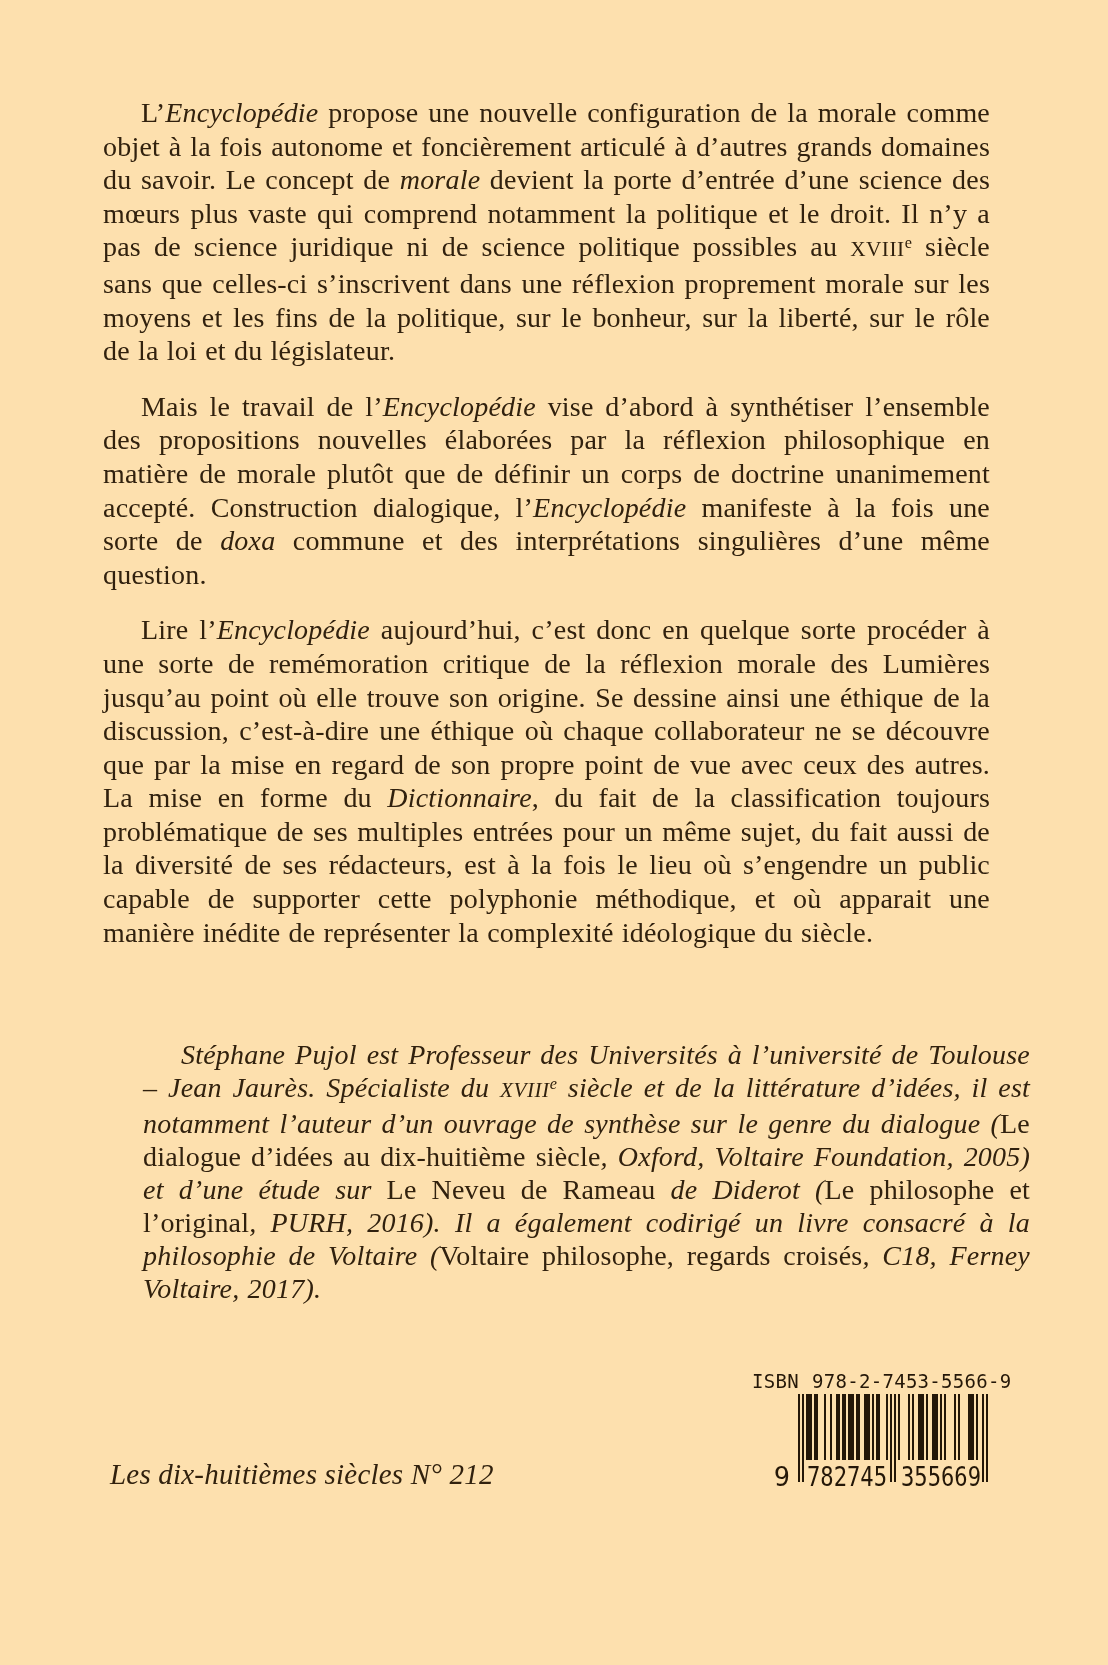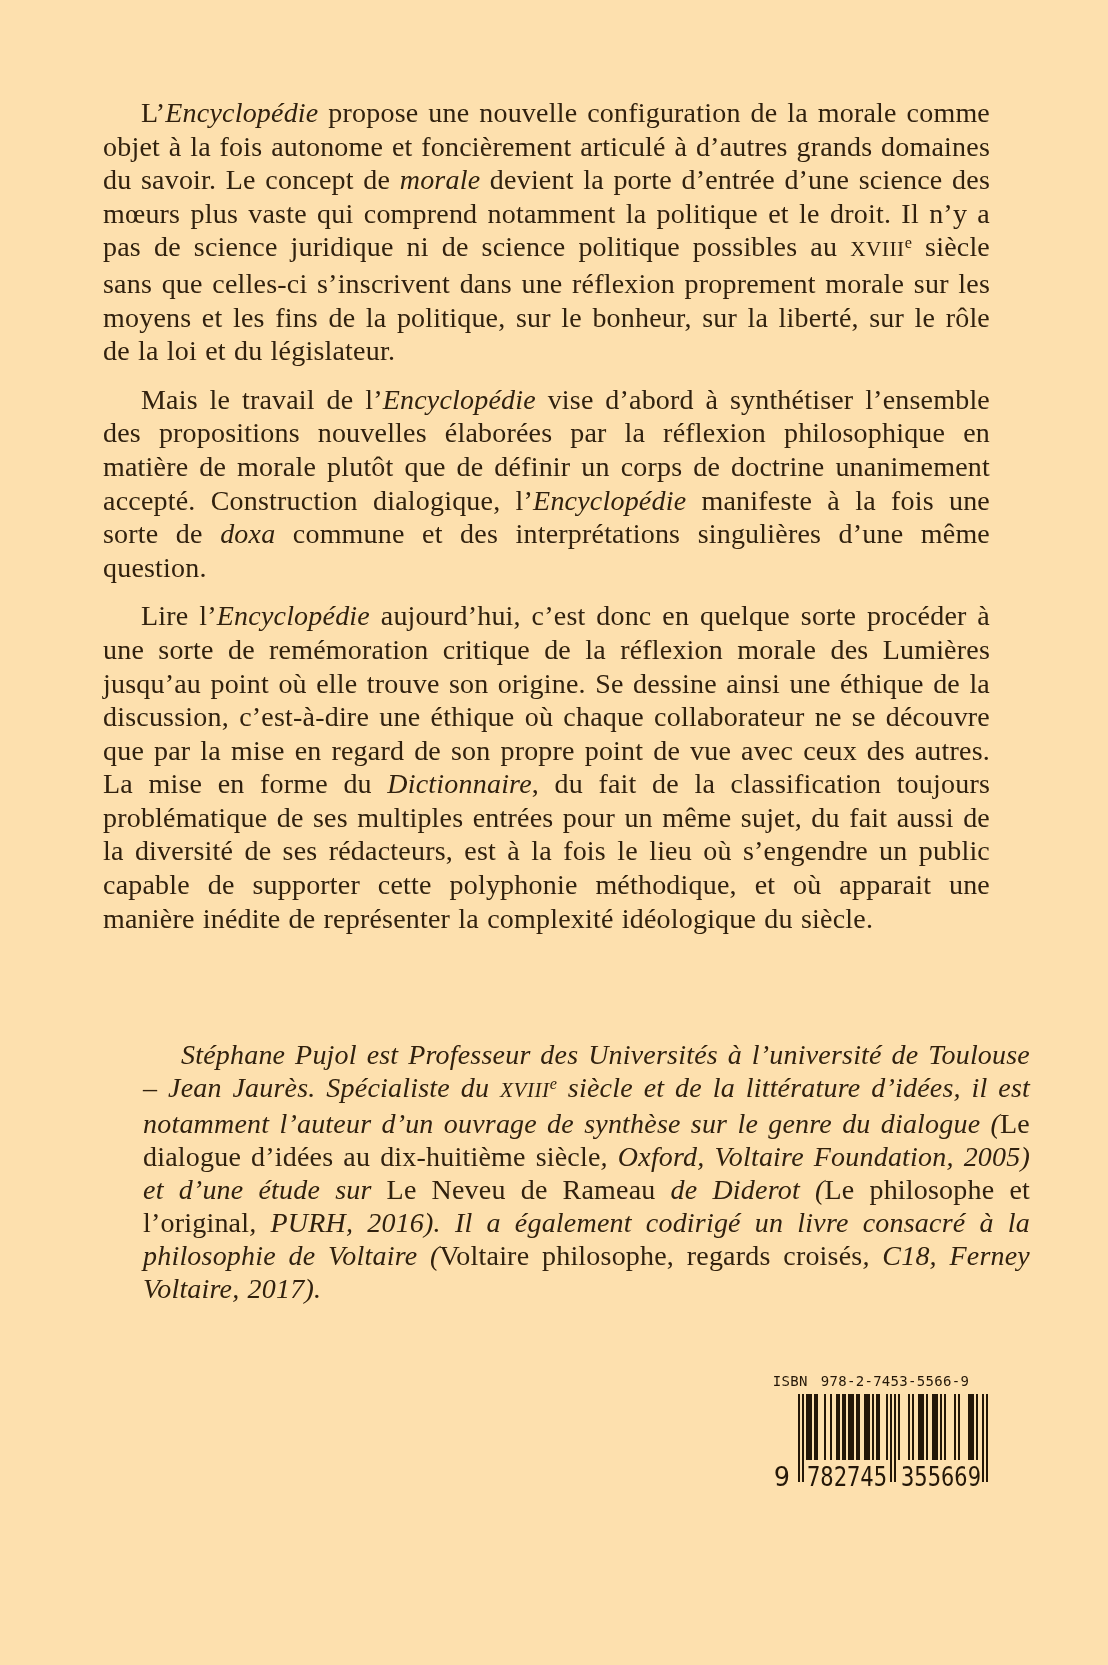--- a/index.html
+++ b/index.html
@@ -11,59 +11,60 @@
     color:var(--ink,#31210e);
     font-family:"Liberation Serif","DejaVu Serif",serif;
     overflow:hidden;
   }
   .blurb {
     position:absolute; left:103px; top:96px; width:887px;
     font-size:28px; line-height:33.6px; text-align:justify;
     letter-spacing:0.2px; word-spacing:1px;
   }
   .blurb p { text-indent:38px; }
-  .blurb p + p { margin-top:15px; }
+  .blurb p + p { margin-top:22px; }
   .bio {
     position:absolute; left:103px; top:1038px; width:887px;
     font-size:28px; line-height:33px; text-align:justify;
     font-style:italic; letter-spacing:0.2px; word-spacing:1px;margin-left:40px;
   }
   .bio p { text-indent:38px; }
   .run-i  { font-style:italic; }
   .run-r  { font-style:normal; }
   .run-sc { font-size:0.76em; letter-spacing:0.5px; }
   .run-sup{ font-size:0.58em; vertical-align:0.5em; line-height:0; }
   .series {
     position:absolute; left:110px; top:1458px;
     font-size:29px; font-style:italic; letter-spacing:0.2px;
   }
   .isbn-block { position:absolute; left:752px; top:1371px; width:238px; }
   .isbn-line {
     font-family:"DejaVu Sans Mono",monospace;
-    font-size:14px; line-height:20px; letter-spacing:0.3px;
+    font-size:19px; line-height:20px; letter-spacing:0.3px;
     color:var(--bar,#241708); text-align:center; white-space:nowrap;
   }
   .isbn-line .isbn-label { margin-right:13px; }
   .barcode-svg { display:block; margin-top:3px; }
 </style>
 </head>
 <body>
 
 <div class="cover">
 
   <div class="blurb" id="paragraphs">
       <p><span>L’</span><span class="run-i">Encyclopédie</span><span> propose une nouvelle configuration de la morale comme objet à la fois autonome et foncièrement articulé à d’autres grands domaines du savoir. Le concept de </span><span class="run-i">morale</span><span> devient la porte d’entrée d’une science des mœurs plus vaste qui comprend notamment la politique et le droit. Il n’y a pas de science juridique ni de science politique possibles au </span><span class="run-sc">XVIII</span><span class="run-sup">e</span><span> siècle sans que celles-ci s’inscrivent dans une réflexion proprement morale sur les moyens et les fins de la politique, sur le bonheur, sur la liberté, sur le rôle de la loi et du législateur.</span></p>
       <p><span>Mais le travail de l’</span><span class="run-i">Encyclopédie</span><span> vise d’abord à synthétiser l’ensemble des propositions nouvelles élaborées par la réflexion philosophique en matière de morale plutôt que de définir un corps de doctrine unanimement accepté. Construction dialogique, l’</span><span class="run-i">Encyclopédie</span><span> manifeste à la fois une sorte de </span><span class="run-i">doxa</span><span> commune et des interprétations singulières d’une même question.</span></p>
       <p><span>Lire l’</span><span class="run-i">Encyclopédie</span><span> aujourd’hui, c’est donc en quelque sorte procéder à une sorte de remémoration critique de la réflexion morale des Lumières jusqu’au point où elle trouve son origine. Se dessine ainsi une éthique de la discussion, c’est-à-dire une éthique où chaque collaborateur ne se découvre que par la mise en regard de son propre point de vue avec ceux des autres. La mise en forme du </span><span class="run-i">Dictionnaire</span><span>, du fait de la classification toujours problématique de ses multiples entrées pour un même sujet, du fait aussi de la diversité de ses rédacteurs, est à la fois le lieu où s’engendre un public capable de supporter cette polyphonie méthodique, et où apparait une manière inédite de représenter la complexité idéologique du siècle.</span></p>
     </div>
 
   <div class="bio" id="bio">
       <p><span>Stéphane Pujol est Professeur des Universités à l’université de Toulouse – Jean Jaurès. Spécialiste du </span><span class="run-sc">XVIII</span><span class="run-sup">e</span><span> siècle et de la littérature d’idées, il est notamment l’auteur d’un ouvrage de synthèse sur le genre du dialogue (</span><span class="run-r">Le dialogue d’idées au dix-huitième siècle</span><span>, Oxford, Voltaire Foundation, 2005) et d’une étude sur </span><span class="run-r">Le Neveu de Rameau</span><span> de Diderot (</span><span class="run-r">Le philosophe et l’original</span><span>, PURH, 2016). Il a également codirigé un livre consacré à la philosophie de Voltaire (</span><span class="run-r">Voltaire philosophe, regards croisés</span><span>, C18, Ferney Voltaire, 2017).</span></p>
     </div>
 
+  <div class="series">Les dix-huitièmes siècles N° 212</div>
 
   <div class="isbn-block">
     <div class="isbn-line">
       <span class="isbn-label">ISBN</span><span>978-2-7453-5566-9</span>
     </div>
     <svg id="barcode" class="barcode-svg" width="238" height="98" viewBox="0 0 238 98">
         <rect x="46" y="0" width="2" height="88" fill="#241708"></rect>
         <rect x="50" y="0" width="2" height="88" fill="#241708"></rect>
         <rect x="54" y="0" width="2" height="66" fill="#241708"></rect>
         <rect x="56" y="0" width="2" height="66" fill="#241708"></rect>

